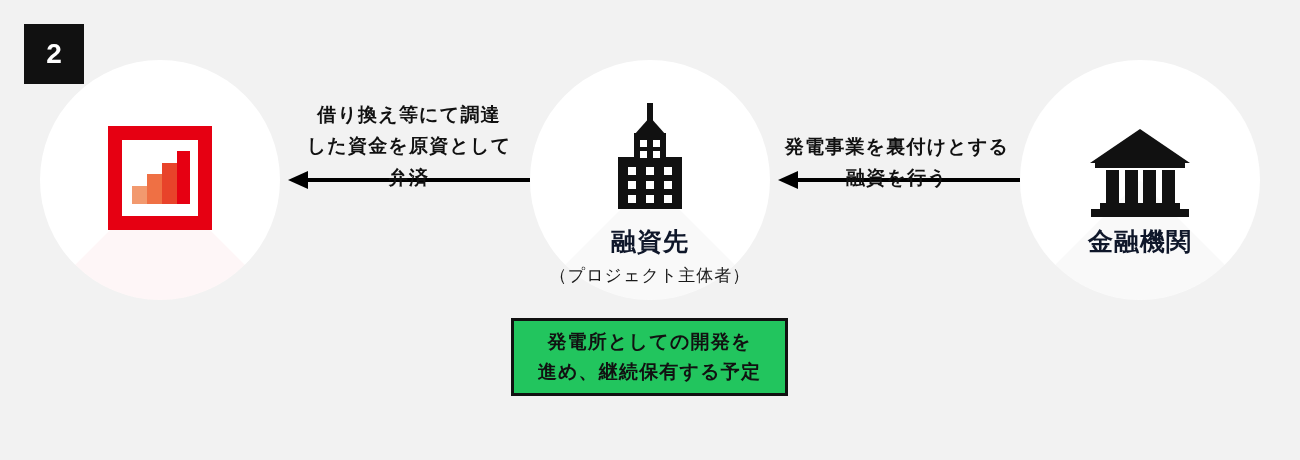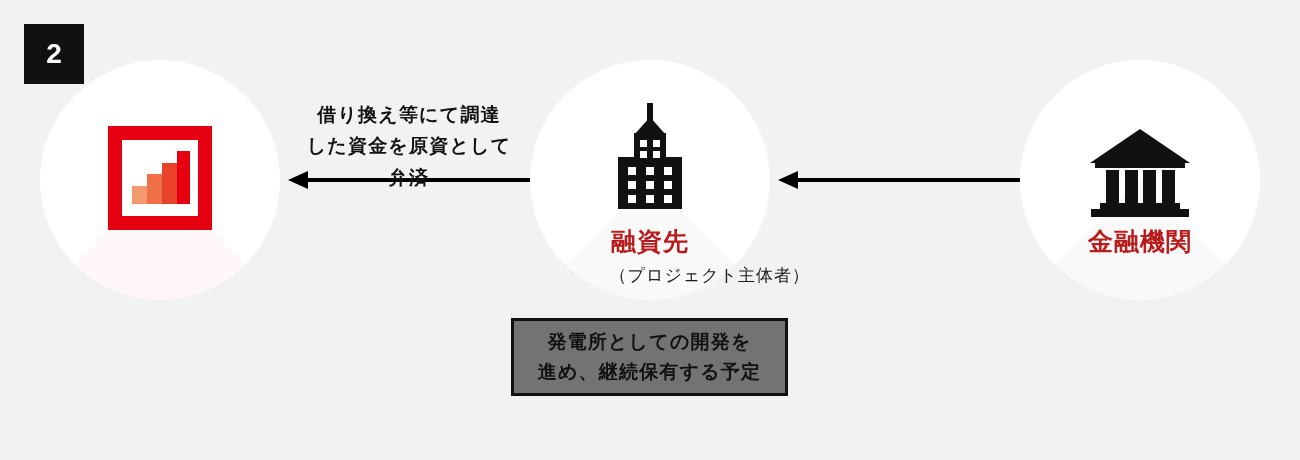--- a/index.html
+++ b/index.html
@@ -80,30 +80,30 @@
   #node-right { left: 1020px; top: 60px; }
 
   #node-left .glyph  { top: 58px; height: 120px; }
   #node-mid .glyph   { top: 36px; height: 130px; }
   #node-right .glyph { top: 56px; height: 110px; }
 
   
   .node-title {
     position: absolute;
     text-align: center;
-    color: #b91c1c;
+    color: #0f172a;
     font-weight: 700;
     font-size: 25px;
     line-height: 1.2;
     letter-spacing: 1px;
     white-space: nowrap;
   }
   .node-sub {
     position: absolute;
-    text-align: right;
+    text-align: center;
     color: #1a1a1a;
     font-weight: 400;
     font-size: 17px;
     line-height: 1.2;
     letter-spacing: 1px;
     white-space: nowrap;
   }
   #title-mid   { left: 530px;  top: 226px; width: 240px; }
   #sub-mid     { left: 490px;  top: 266px; width: 320px; }
   #title-right { left: 1020px; top: 226px; width: 240px; text-align: center; }
@@ -150,21 +150,21 @@
   #label-right { left: 768px; top: 94px;  width: 258px; }
 
   
   .callout {
     position: absolute;
     left: 511px;
     top: 318px;
     width: 277px;
     height: 78px;
     border: 3px solid #111111;
-    background: #737373;
+    background: #22c55e;
     box-sizing: border-box;
     display: flex;
     align-items: center;
     justify-content: center;
   }
   .callout-text {
     text-align: center;
     color: #111111;
     font-weight: 700;
     font-size: 19px;
@@ -264,19 +264,21 @@
 
   <div class="arrow" id="arrow-right">
     <div class="head"></div>
     <div class="shaft"></div>
   </div>
 
   <div class="arrow-label" id="label-left">借り換え等にて調達
 した資金を原資として
 弁済</div>
 
+  <div class="arrow-label" id="label-right">発電事業を裏付けとする
+融資を行う</div>
 
   <div class="callout">
     <div class="callout-text">発電所としての開発を
 進め、継続保有する予定</div>
   </div>
 
 </div>
 
 </body></html>

